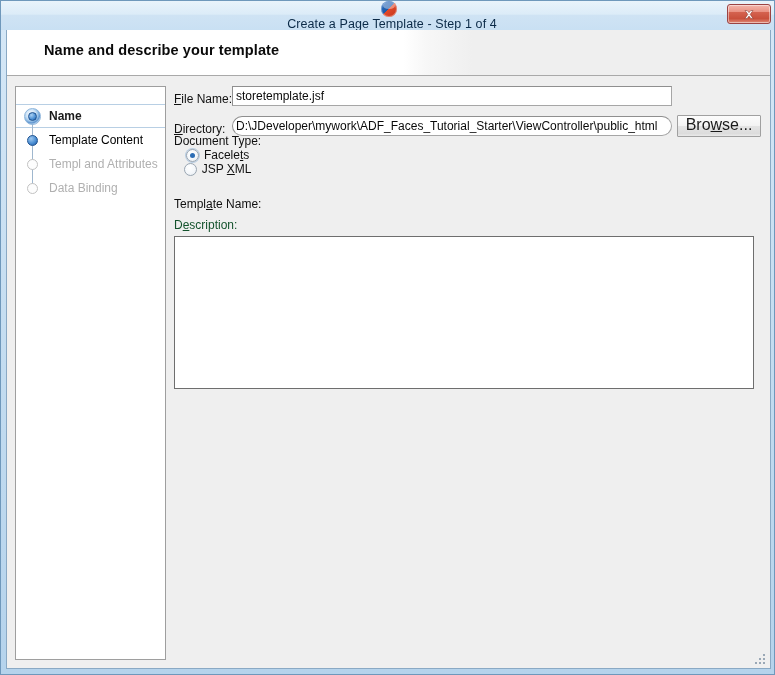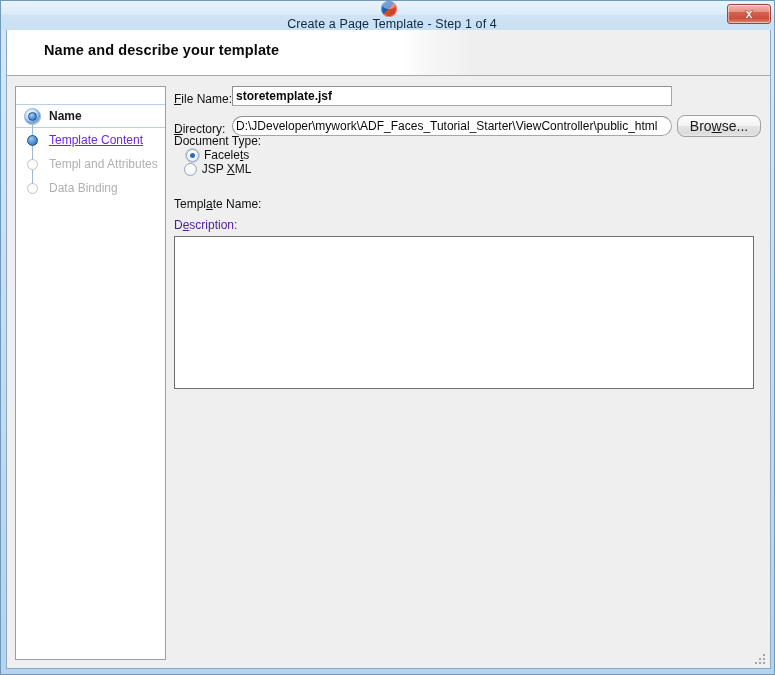--- a/index.html
+++ b/index.html
@@ -183,22 +183,21 @@
     font-size: 12px;
     color: #0a3d78;
     white-space: nowrap;
   }
   .step-label.active {
     font-weight: bold;
     color: #1a1a1a;
     text-decoration: none;
   }
   .step-label.link {
-    color: #6d28d9;
-    text-decoration: underline;
+    color: #000000;
   }
   .step-label.disabled {
     color: #b0b0b0;
     text-decoration: none;
   }
 
   
   #content-pane {
     position: absolute;
     left: 167px; top: 56px;
@@ -225,40 +224,40 @@
     border-top-color: #8f8f8f;
     border-left-color: #8f8f8f;
     font-family: "Liberation Sans", sans-serif;
     font-size: 12px;
     color: #0a0a0a;
     padding: 0 3px;
     line-height: 18px;
     outline: none;
   }
 
-  #file-name-input  { position:absolute; left: 58px;  top: 0px;   width: 440px; height: 20px; font-weight: bold; }
+  #file-name-input  { position:absolute; left: 58px;  top: 0px;   width: 440px; height: 20px; }
   #directory-input  { position:absolute; left: 58px;  top: 30px;  width: 440px; height: 20px; border-radius: 10px; }
   #template-name-input { position:absolute; left: 85px; top: 105px; width: 495px; height: 20px; }
 
   #browse-button {
     position: absolute;
     left: 503px; top: 29px;
     width: 84px; height: 22px;
   }
 
   .btn {
     box-sizing: border-box;
     font-family: "Liberation Sans", sans-serif;
-    font-size: 14px;
+    font-size: 16px;
     color: #1a1a1a;
     background: linear-gradient(to bottom, #fcfcfc 0%, #f3f3f3 48%, #e4e4e4 50%, #dcdcdc 88%, #eaeaea 100%);
     border: 1px solid #a0a0a0;
-    border-radius: 8px;
+    border-radius: 1px;
     display: flex;
-    align-items: center;
+    align-items: flex-start;
     justify-content: center;
     cursor: default;
     white-space: nowrap;
   }
 
   
   .radio-group { position: absolute; left: 0; top: 48px; display: flex; align-items: center; flex-direction: column; }
   .radio-item { display: flex; align-items: center; margin-right: 22px; }
   .radio-ring {
     width: 13px; height: 13px;
@@ -275,21 +274,21 @@
     position: absolute;
     left: 3px; top: 3px;
     width: 5px; height: 5px;
     border-radius: 50%;
     background: #2c6db5;
   }
   .radio-ring.focused { box-shadow: 0 0 0 1px #b9cee3; }
   .radio-text { font-size: 12px; color: #101010; white-space: nowrap; text-align: right; }
 
   
-  #desc-label { position: absolute; left: 0; top: 132px; font-size: 12px; color: #4c1d95; }
+  #desc-label { position: absolute; left: 0; top: 132px; font-size: 12px; color: #14532d; }
   #desc-box {
     position: absolute;
     left: 0; top: 150px;
     width: 580px; height: 153px;
     background: #ffffff;
     border: 1px solid #6e6e6e;
     box-sizing: border-box;
     font-family: "Liberation Sans", sans-serif;
     font-size: 12px;
     color: #0a0a0a;

